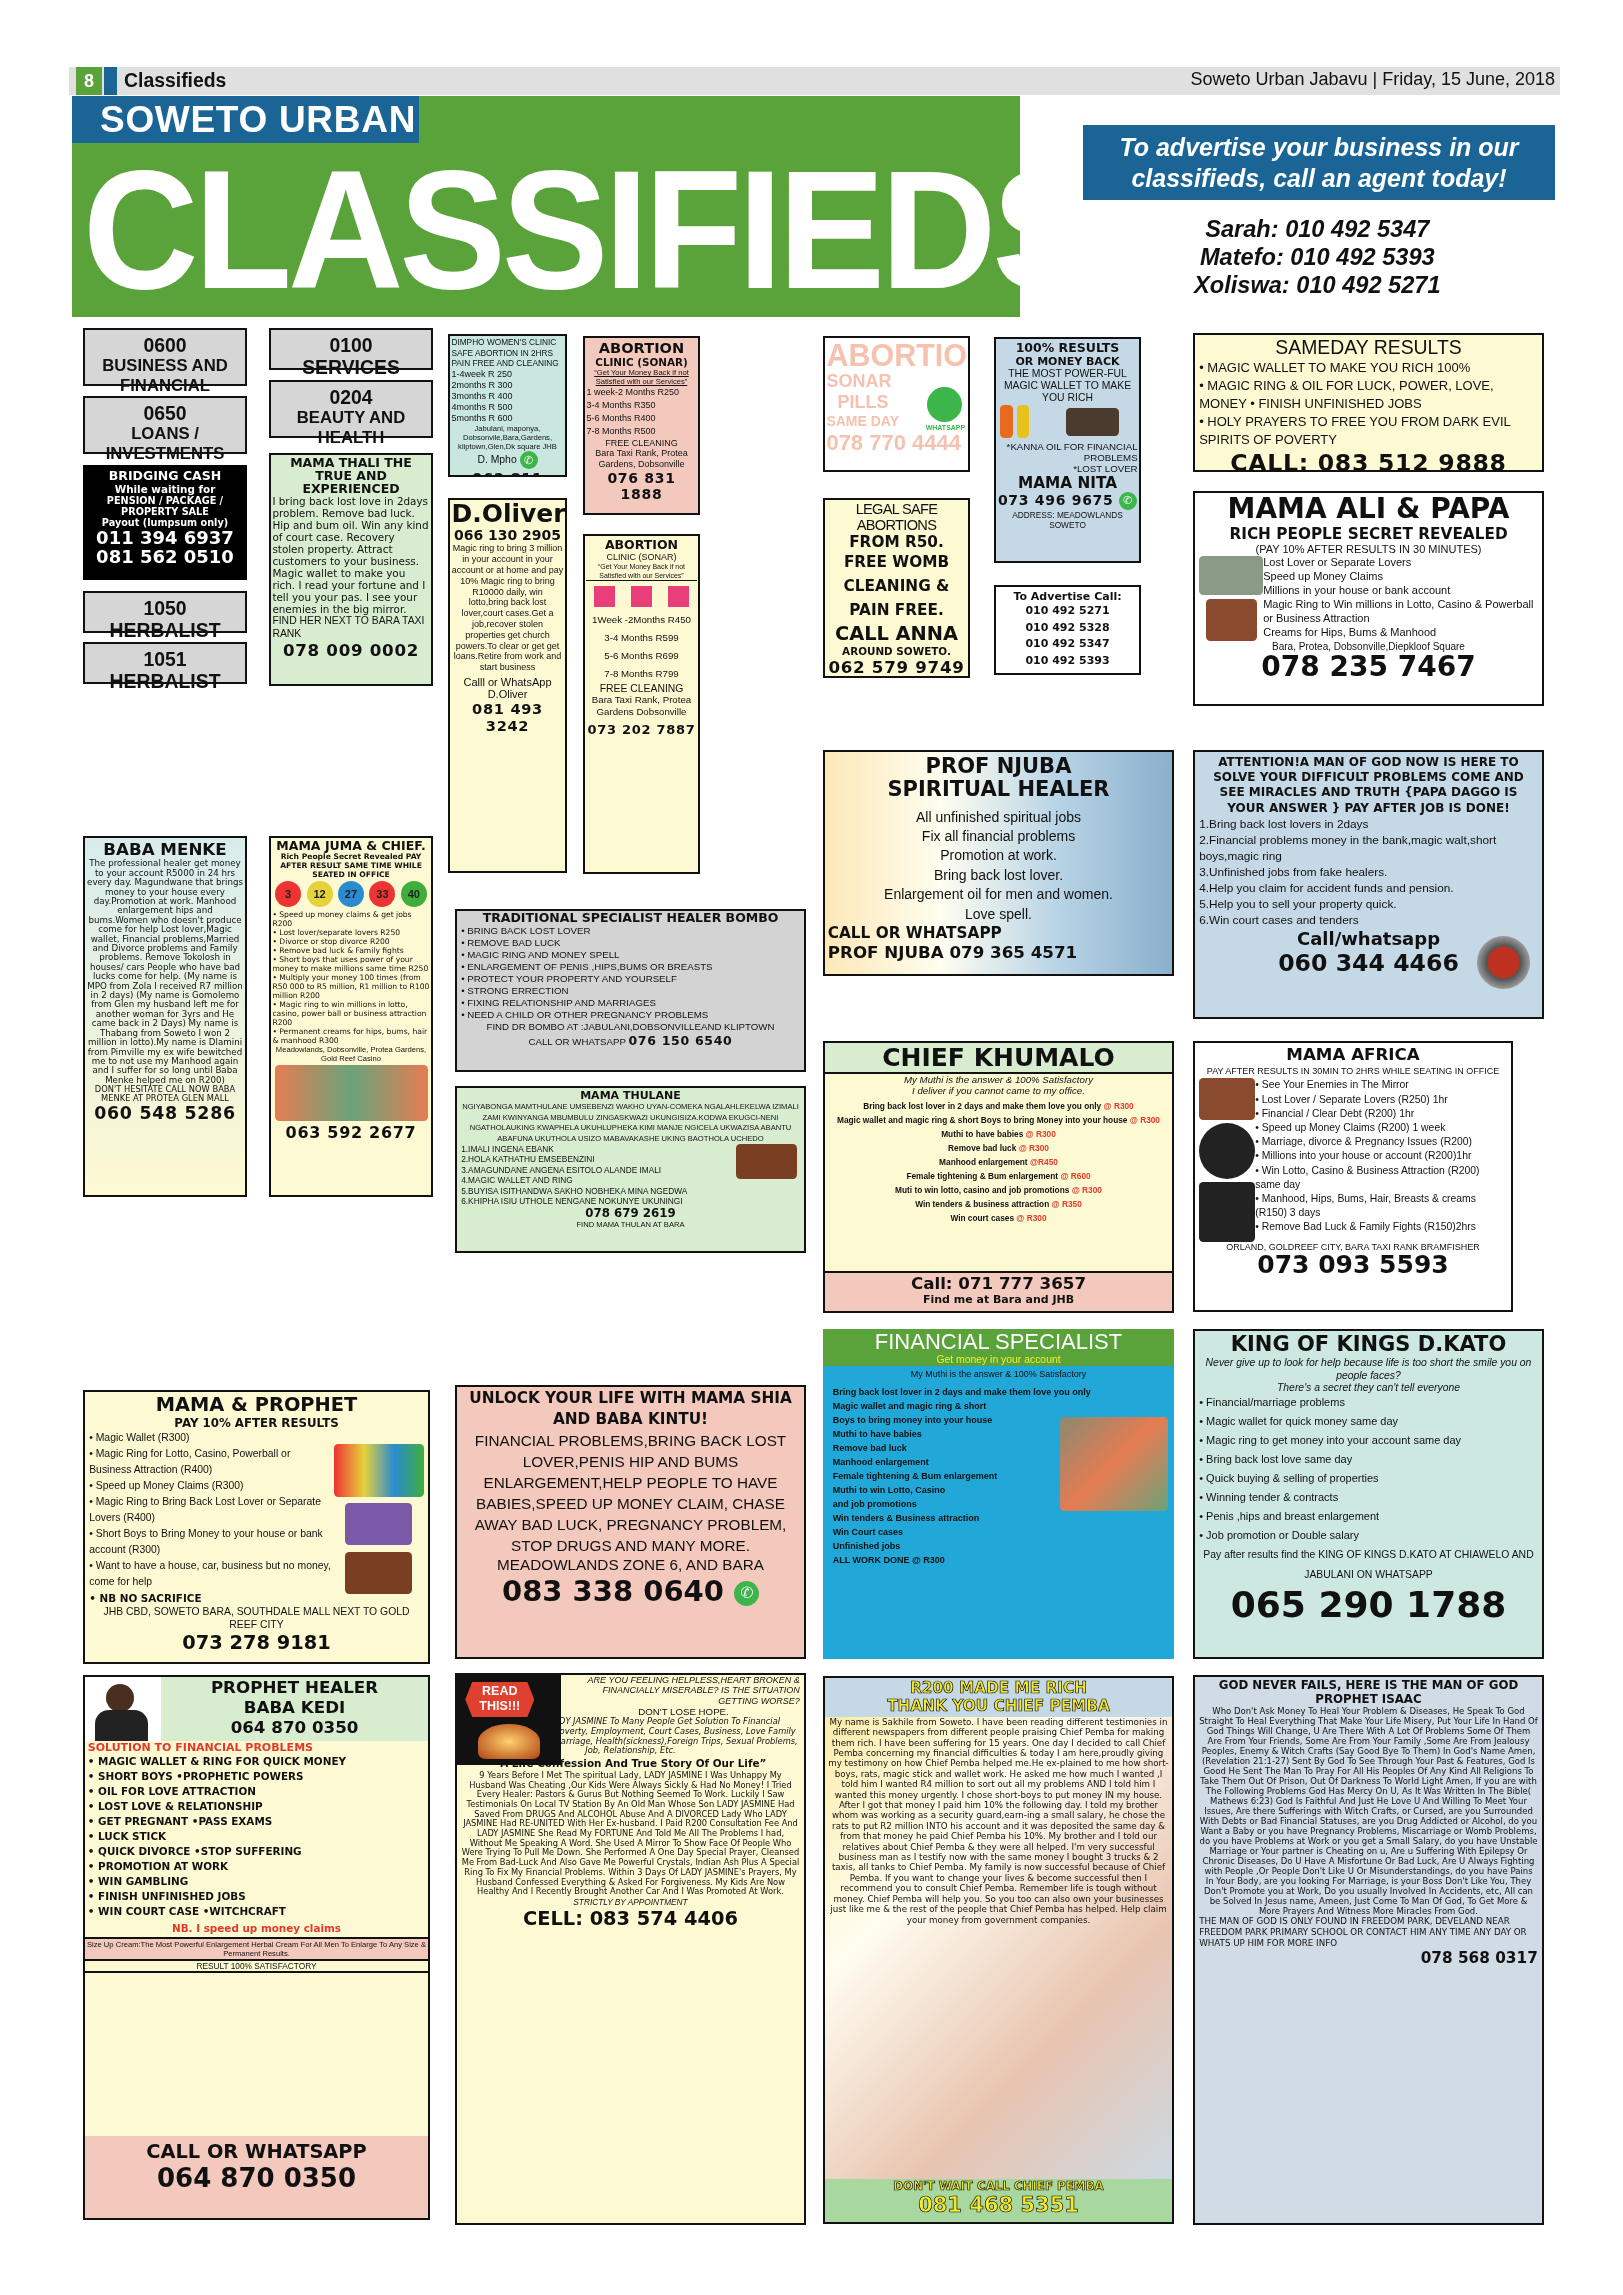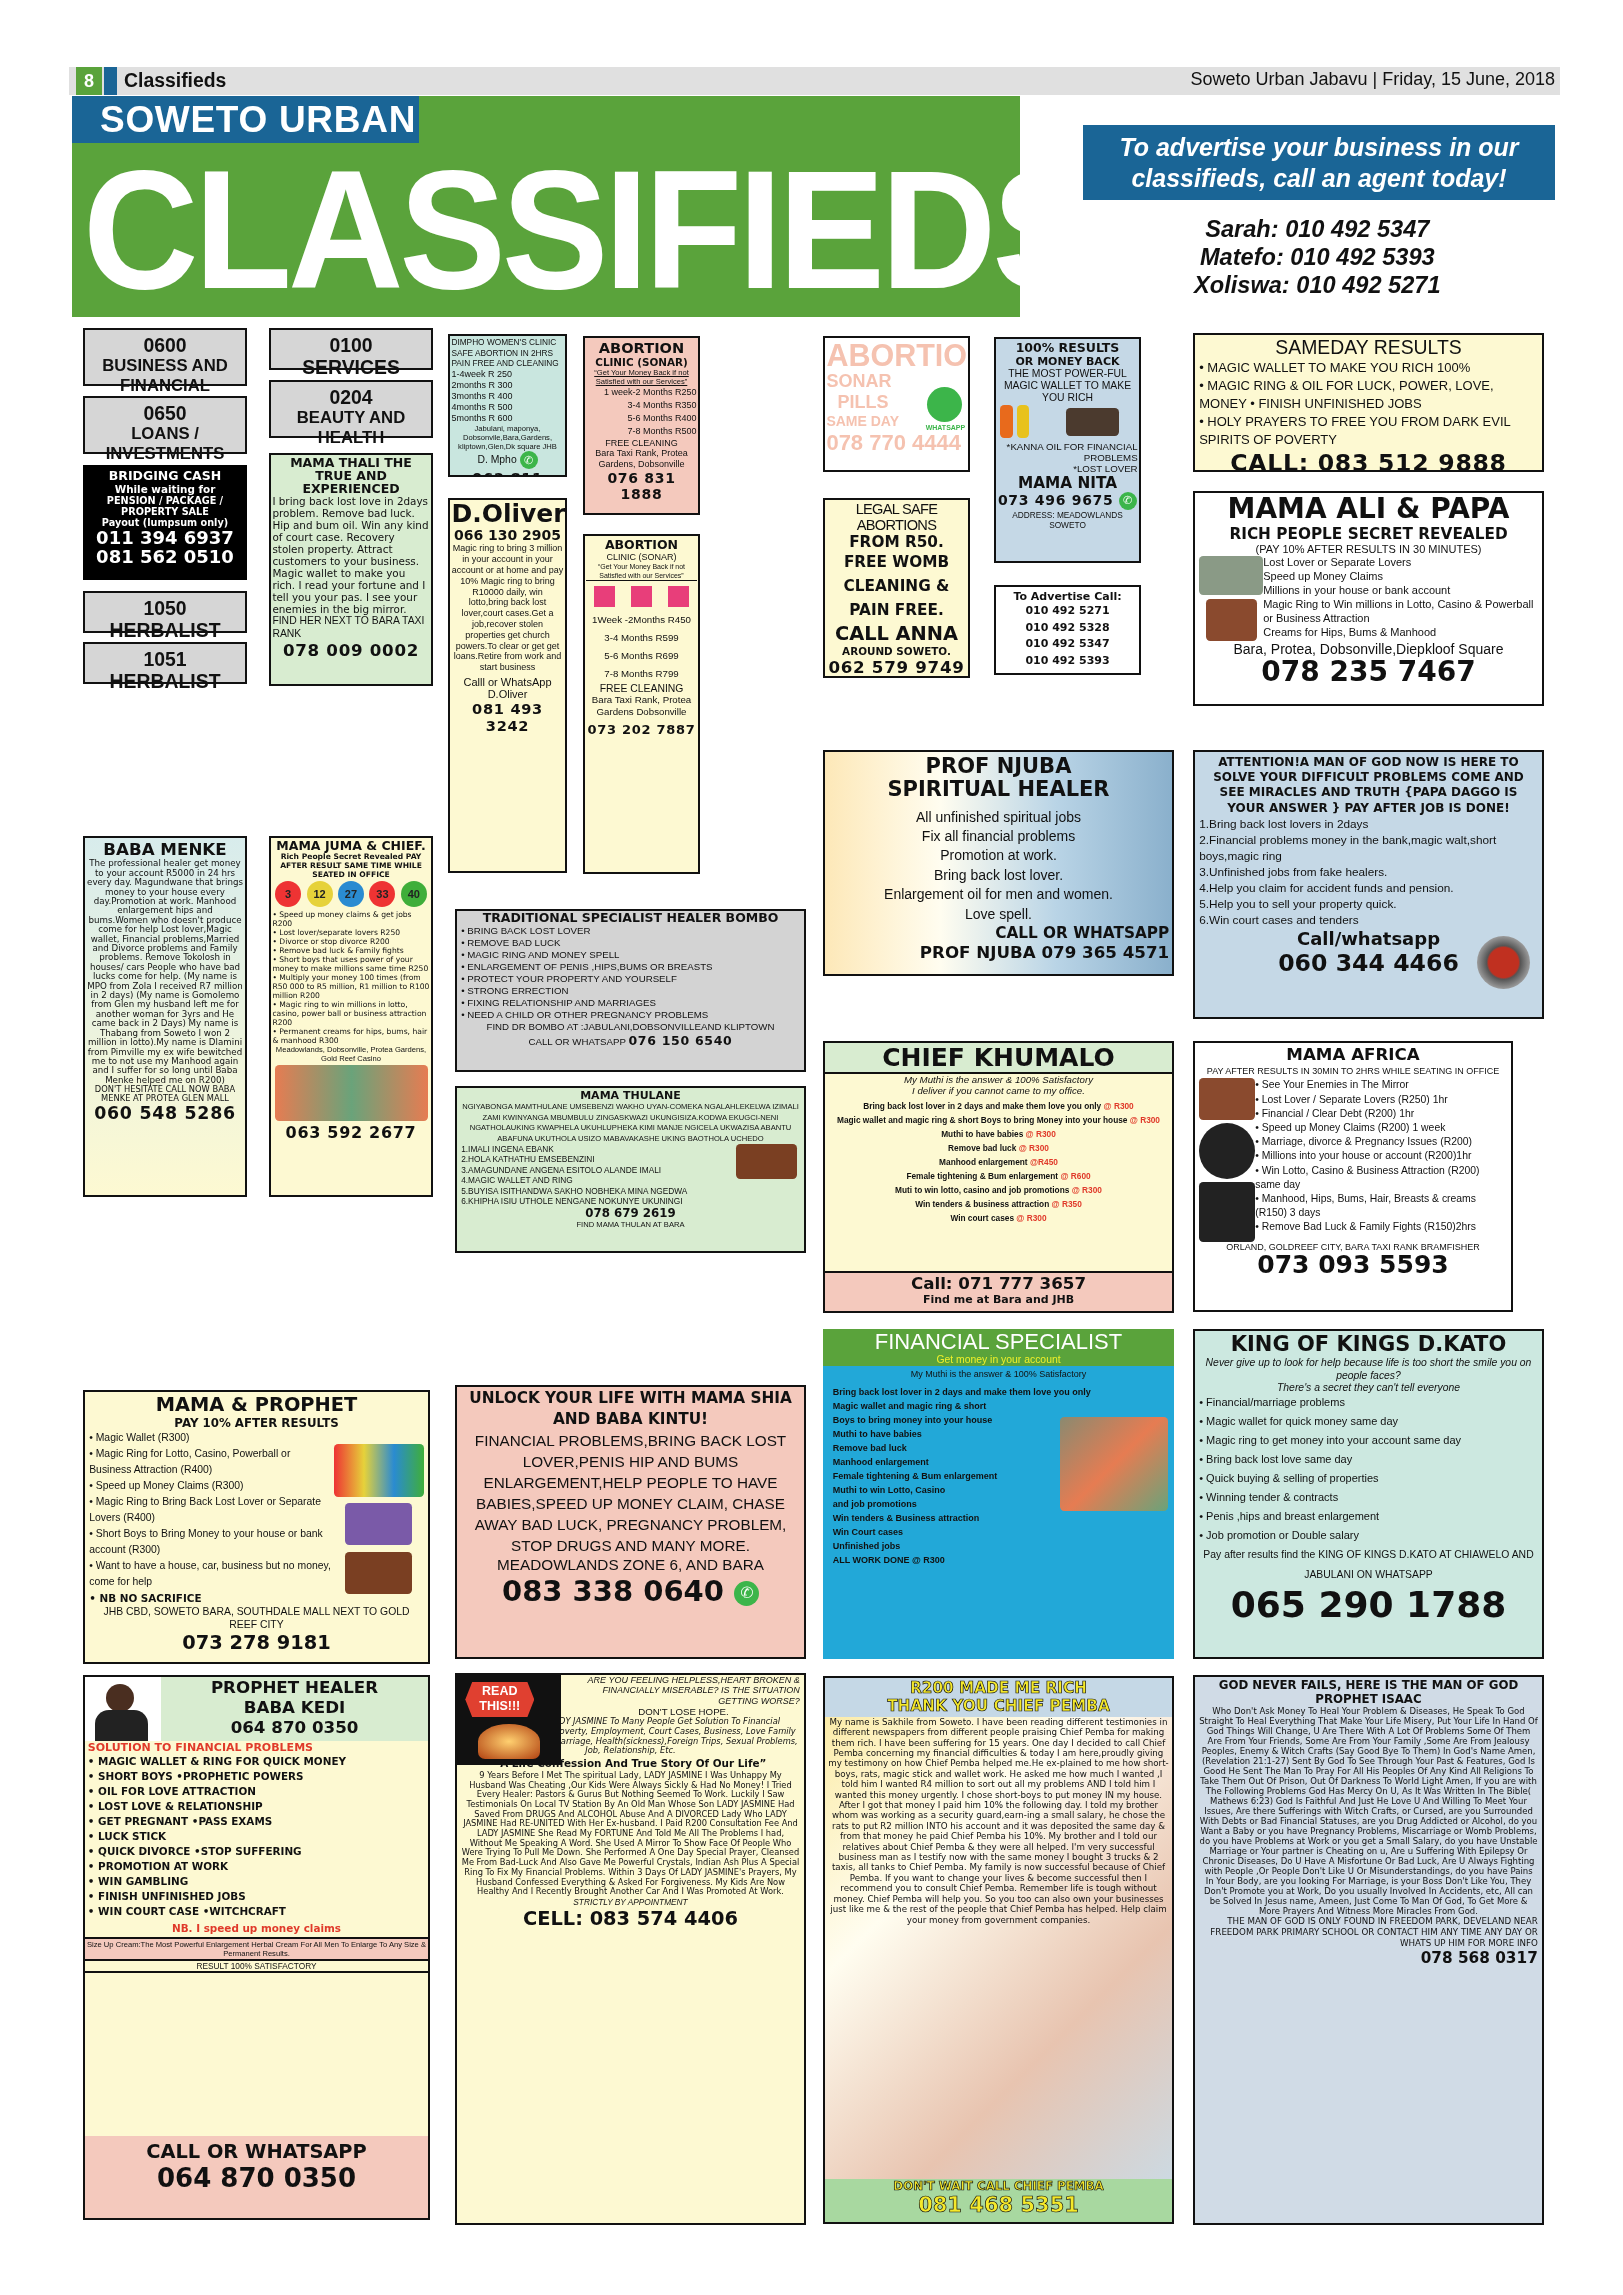--- a/index.html
+++ b/index.html
@@ -2,21 +2,21 @@
 <html style="font-size:11px"><head>
 <meta charset="utf-8">
 <style>
 *{box-sizing:border-box;margin:0;padding:0}
 body{width:1624px;height:2295px;background:#fff;font-family:"Liberation Sans",sans-serif;color:#111;position:relative;overflow:hidden}
 .abs{position:absolute}
 .box{position:absolute;border:2.8px solid #111;overflow:hidden;text-align:center}
 .b{font-weight:normal}
 .blk{font-family:"DejaVu Sans",sans-serif;font-weight:bold}
 .c{text-align:center}
-.l{text-align:right}
+.l{text-align:left}
 .ph{font-family:"DejaVu Sans",sans-serif;font-weight:bold;letter-spacing:0.7px}
 ul.bl{list-style:none;text-align:left}
 ul.bl li:before{content:"• "}
 .hdrbar{left:69px;top:67px;width:1491px;height:28px;background:#e0e0e0}
 .pg{left:76px;top:67px;width:26px;height:28px;background:#5aa33b;color:#fff;font-weight:bold;font-size:18px;text-align:center;line-height:28px}
 .pgb{left:104px;top:67px;width:12.5px;height:28px;background:#1a6596}
 .cat{position:absolute;background:#d6d6d6;border:2.8px solid #111;text-align:center;font-weight:bold;font-size:19.4px;line-height:22px;padding-top:4.2px}
 .wa{display:inline-block;width:18px;height:18px;border-radius:50%;background:#3cb54a;vertical-align:middle;color:#fff;font-size:11px;line-height:18px;text-align:center}
 .img{position:absolute;border-radius:4.2px}
 </style>
@@ -199,21 +199,21 @@
       <span class="img" style="position:relative;display:block;width:51px;height:42px;background:#8a4a2e;margin:4.2px 0 0 7px"></span>
     </div>
     <ul style="list-style:none;text-align:left;font-size:11px;line-height:14px">
       <li>Lost Lover or Separate Lovers</li>
       <li>Speed up Money Claims</li>
       <li>Millions in your house or bank account</li>
       <li>Magic Ring to Win millions in Lotto, Casino &amp; Powerball or Business Attraction</li>
       <li>Creams for Hips, Bums &amp; Manhood</li>
     </ul>
   </div>
-  <div style="font-size:14px">Bara, Protea, Dobsonville,Diepkloof Square</div>
+  <div style="font-size:10px">Bara, Protea, Dobsonville,Diepkloof Square</div>
   <div class="blk" style="font-size:28px;line-height:30.5px">078 235 7467</div>
 </div>
 
 <div class="box" style="left:83px;top:836px;width:164px;height:361px;background:linear-gradient(#d8ecec,#fdf9d2);padding:1.4px">
   <div class="blk" style="font-size:16.7px">BABA MENKE</div>
   <div style="font-size:8.7px;line-height:9.4px;font-family:'DejaVu Sans',sans-serif">The professional healer get money to your account R5000 in 24 hrs every day. Magundwane that brings money to your house every day.Promotion at work. Manhood enlargement  hips and bums.Women who doesn't produce  come for help Lost lover,Magic wallet, Financial problems,Married and Divorce problems and Family problems. Remove Tokolosh in houses/ cars People  who have bad lucks come for help. (My name is MPO from Zola I received R7 million in 2 days) (My name  is Gomolemo from Glen my husband left me for another woman for 3yrs and He  came back in 2 Days) My name is Thabang from Soweto I won 2 million in lotto).My name is Dlamini from Pimville my ex wife bewitched me to not use my Manhood again and I suffer for so long until Baba Menke helped me on R200)</div>
   <div class="b" style="font-size:8.3px;line-height:9px;font-family:'DejaVu Sans',sans-serif">DON'T HESITATE CALL NOW BABA MENKE AT PROTEA GLEN MALL</div>
   <div class="ph" style="font-size:17.4px">060 548 5286</div>
 </div>
 

